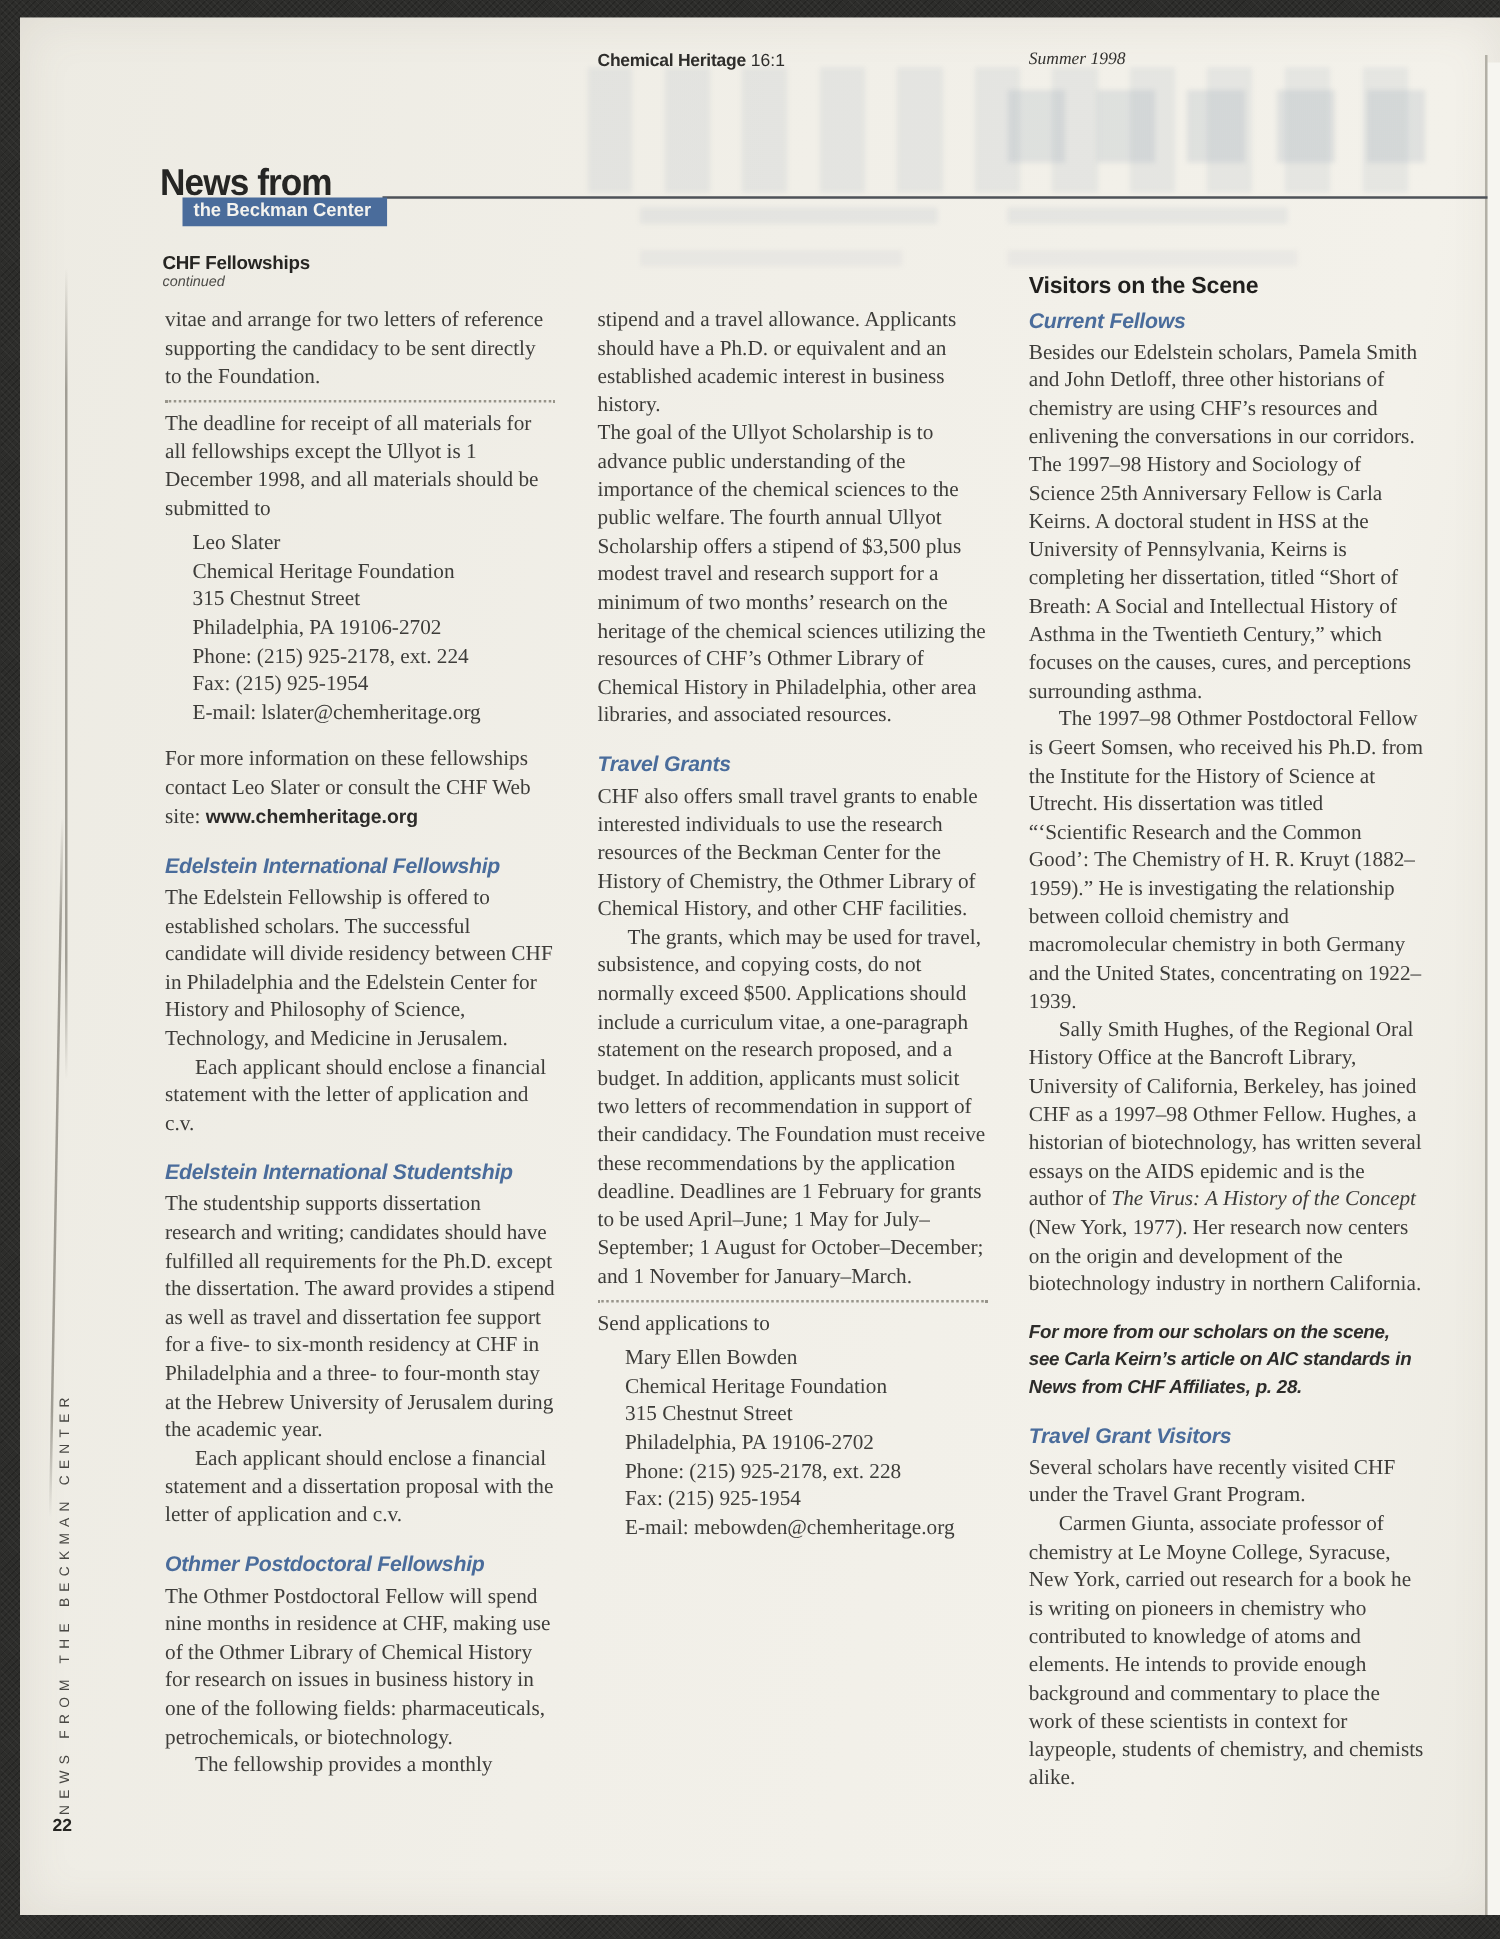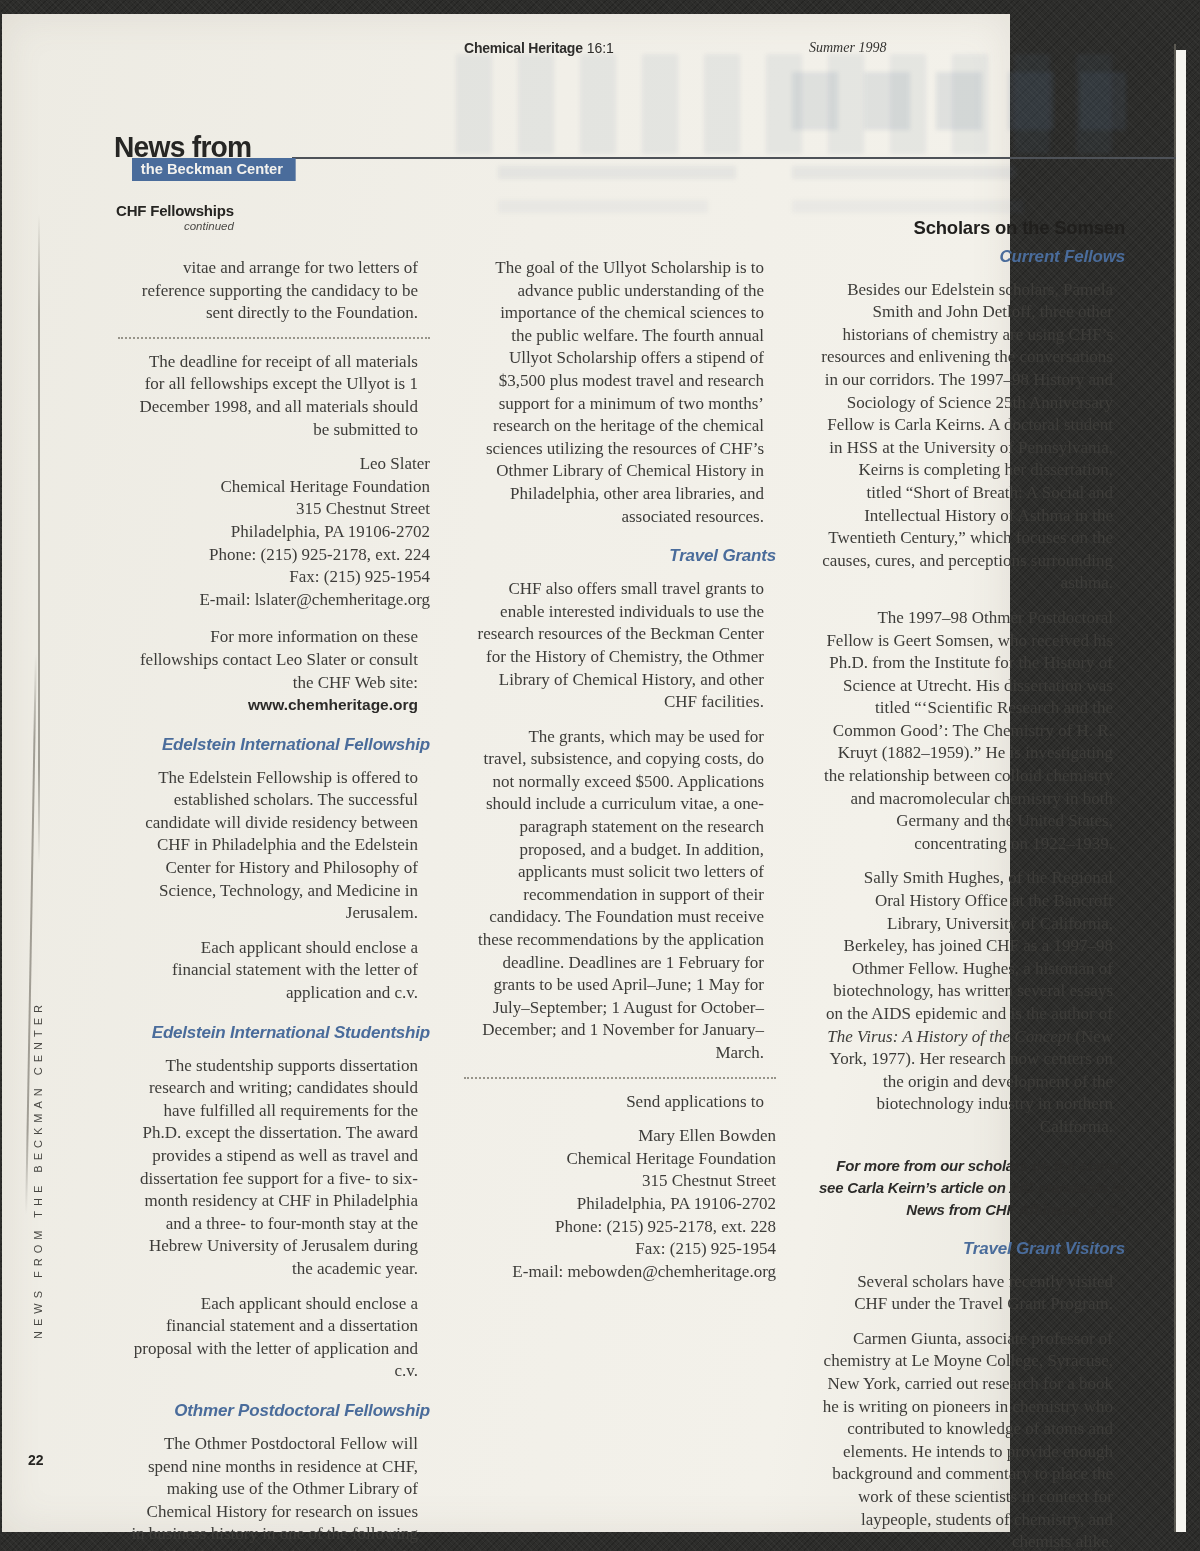--- a/index.html
+++ b/index.html
@@ -5,24 +5,23 @@
   html,body{margin:0;padding:0;}
   body{
     width:1200px;height:1551px;position:relative;overflow:hidden;
     background:#2d2d2b;
     background-image:
       repeating-linear-gradient(45deg, rgba(255,255,255,.035) 0 1px, transparent 1px 4px),
       repeating-linear-gradient(-45deg, rgba(0,0,0,.18) 0 1px, transparent 1px 4px);
     font-family:"Liberation Serif", serif;
   }
   .page{
-    position:absolute;left:2px;top:14px;width:1008px;height:1518px;
+    position:absolute;left:16px;top:14px;width:1184px;height:1518px;
     background:linear-gradient(100deg,#edebe3 0%, #f1efe8 45%, #f3f1ea 80%, #eceae2 100%);
     box-shadow:inset 0 0 40px rgba(120,110,90,.12);
-    text-align:right;
   }
   .page-right-line{position:absolute;top:30px;bottom:0;left:1172px;width:2px;background:rgba(130,126,114,.55);}
   .page-right-strip{position:absolute;top:36px;bottom:0;left:1174px;width:10px;background:#f6f5f0;}
   .edge-line{position:absolute;width:2px;background:linear-gradient(to bottom, rgba(110,106,96,0), rgba(110,106,96,.6) 15%, rgba(110,106,96,.6) 85%, rgba(110,106,96,0));}
   .edge1{left:36px;top:200px;height:650px;}
   .edge2{left:28px;top:640px;height:560px;transform:rotate(1deg);}
 
   
   .ghost{position:absolute;filter:blur(2px);pointer-events:none;}
   .g-letters{left:454px;top:40px;width:676px;height:100px;
@@ -53,21 +52,21 @@
     padding:2px 13px 4px 9px;letter-spacing:0;white-space:nowrap;transform:scaleX(.98);transform-origin:left top;}
 
   .kicker{position:absolute;left:114px;top:188px;font-family:"Liberation Sans", sans-serif;}
   .kicker-title{font-weight:bold;font-size:15px;color:#262522;letter-spacing:-0.2px;}
   .kicker-sub{font-style:italic;font-size:11.5px;color:#4c4b47;margin-top:1px;}
 
   .col{position:absolute;width:312px;font-size:17px;line-height:22.6px;color:#3d3c39;}
   .col1{left:116px;top:231px;}
   .col2{left:462px;top:231px;}
   .col3{left:807px;top:203px;width:316px;}
-  .col p{margin:12px;}
+  .col p{margin:0;}
   .col p.indent{text-indent:24px;}
   .subhead{
     font-family:"Liberation Sans", sans-serif;font-weight:bold;font-style:italic;
     font-size:17px;line-height:21px;color:#4a6c9b;margin:17px 0 4px 0;letter-spacing:-0.2px;}
   .section-title{
     font-family:"Liberation Sans", sans-serif;font-weight:bold;
     font-size:18.5px;color:#201f1d;margin:0 0 6px 0;letter-spacing:-0.2px;}
   .dotted{border:none;border-top:2px dotted #97948a;margin:7px 0 6px 0;}
   .address{margin:5px 0 15px 0;padding-left:22px;}
   .address div{white-space:nowrap;}
@@ -136,39 +135,40 @@
     <p class="indent">Each applicant should enclose a financial statement with the letter of application and c.v.</p>
     <div class="subhead">Edelstein International Studentship</div>
     <p>The studentship supports dissertation research and writing; candidates should have fulfilled all requirements for the Ph.D. except the dissertation. The award provides a stipend as well as travel and dissertation fee support for a five- to six-month residency at CHF in Philadelphia and a three- to four-month stay at the Hebrew University of Jerusalem during the academic year.</p>
     <p class="indent">Each applicant should enclose a financial statement and a dissertation proposal with the letter of application and c.v.</p>
     <div class="subhead">Othmer Postdoctoral Fellowship</div>
     <p>The Othmer Postdoctoral Fellow will spend nine months in residence at CHF, making use of the Othmer Library of Chemical History for research on issues in business history in one of the following fields: pharmaceuticals, petrochemicals, or biotechnology.</p>
     <p class="indent">The fellowship provides a monthly</p>
   </div>
 
   <div class="col col2">
+    <p>stipend and a travel allowance. Applicants should have a Ph.D. or equivalent and an established academic interest in business history.</p>
     <p>The goal of the Ullyot Scholarship is to advance public understanding of the importance of the chemical sciences to the public welfare. The fourth annual Ullyot Scholarship offers a stipend of $3,500 plus modest travel and research support for a minimum of two months’ research on the heritage of the chemical sciences utilizing the resources of CHF’s Othmer Library of Chemical History in Philadelphia, other area libraries, and associated resources.</p>
     <div class="subhead">Travel Grants</div>
     <p>CHF also offers small travel grants to enable interested individuals to use the research resources of the Beckman Center for the History of Chemistry, the Othmer Library of Chemical History, and other CHF facilities.</p>
     <p class="indent">The grants, which may be used for travel, subsistence, and copying costs, do not normally exceed $500. Applications should include a curriculum vitae, a one-paragraph statement on the research proposed, and a budget. In addition, applicants must solicit two letters of recommendation in support of their candidacy. The Foundation must receive these recommendations by the application deadline. Deadlines are 1 February for grants to be used April–June; 1 May for July–September; 1 August for October–December; and 1 November for January–March.</p>
     <hr class="dotted">
     <p>Send applications to</p>
     <div class="address">
       <div>Mary Ellen Bowden</div>
       <div>Chemical Heritage Foundation</div>
       <div>315 Chestnut Street</div>
       <div>Philadelphia, PA 19106-2702</div>
       <div>Phone: (215) 925-2178, ext. 228</div>
       <div>Fax: (215) 925-1954</div>
       <div>E-mail: mebowden@chemheritage.org</div>
     </div>
   </div>
 
   <div class="col col3">
-    <div class="section-title">Scholars on the Somsen</div>
+    <div class="section-title">Visitors on the Scene</div>
     <div class="subhead" style="margin-top:0;">Current Fellows</div>
     <p>Besides our Edelstein scholars, Pamela Smith and John Detloff, three other historians of chemistry are using CHF’s resources and enlivening the conversations in our corridors. The 1997–98 History and Sociology of Science 25th Anniversary Fellow is Carla Keirns. A doctoral student in HSS at the University of Pennsylvania, Keirns is completing her dissertation, titled “Short of Breath: A Social and Intellectual History of Asthma in the Twentieth Century,” which focuses on the causes, cures, and perceptions surrounding asthma.</p>
     <p class="indent">The 1997–98 Othmer Postdoctoral Fellow is Geert Somsen, who received his Ph.D. from the Institute for the History of Science at Utrecht. His dissertation was titled “‘Scientific Research and the Common Good’: The Chemistry of H. R. Kruyt (1882–1959).” He is investigating the relationship between colloid chemistry and macromolecular chemistry in both Germany and the United States, concentrating on 1922–1939.</p>
     <p class="indent"><span>Sally Smith Hughes, of the Regional Oral History Office at the Bancroft Library, University of California, Berkeley, has joined CHF as a 1997–98 Othmer Fellow. Hughes, a historian of biotechnology, has written several essays on the AIDS epidemic and is the author of </span><i>The Virus: A History of the Concept</i><span> (New York, 1977). Her research now centers on the origin and development of the biotechnology industry in northern California.</span></p>
     <div class="note">For more from our scholars on the scene, see Carla Keirn’s article on AIC standards in News from CHF Affiliates, p. 28.</div>
     <div class="subhead">Travel Grant Visitors</div>
     <p>Several scholars have recently visited CHF under the Travel Grant Program.</p>
     <p class="indent">Carmen Giunta, associate professor of chemistry at Le Moyne College, Syracuse, New York, carried out research for a book he is writing on pioneers in chemistry who contributed to knowledge of atoms and elements. He intends to provide enough background and commentary to place the work of these scientists in context for laypeople, students of chemistry, and chemists alike.</p>
   </div>
 

